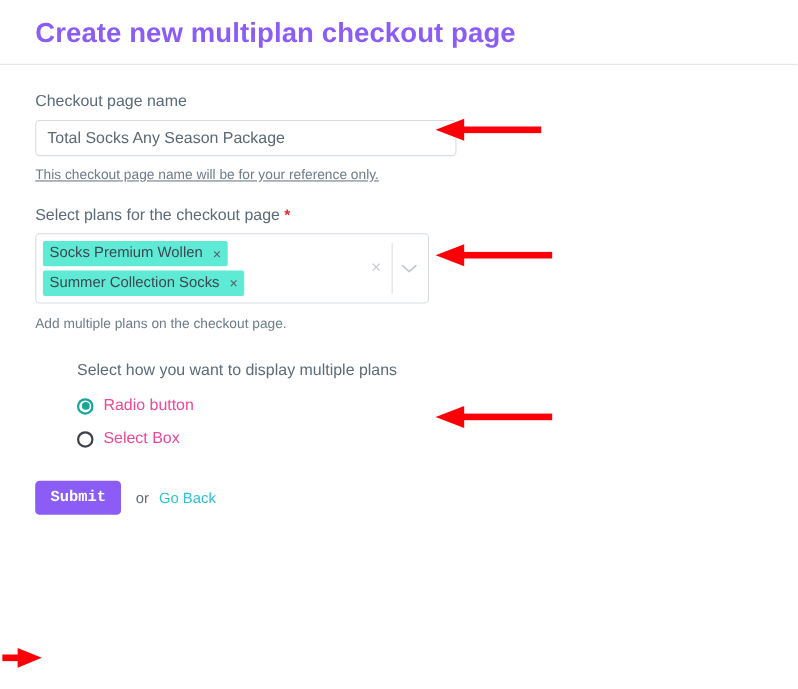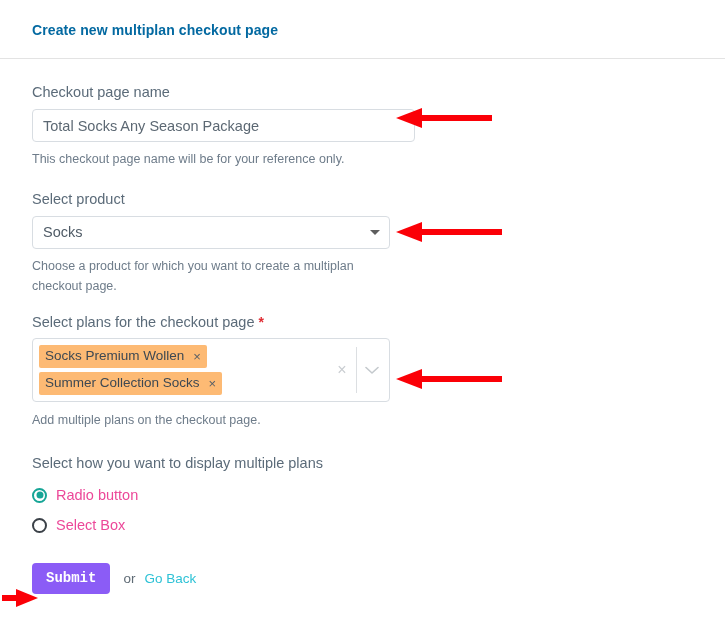--- a/index.html
+++ b/index.html
@@ -23,23 +23,23 @@
     background: #fff;
   }
 
   
   .header {
     padding: 18px 0 0 32px;
     height: 39px;
     box-sizing: border-box;
   }
   .header-title {
-    font-size: 14px;
+    font-size: 25px;
     font-weight: bold;
-    color: #0369a1;
+    color: #8b5cf6;
     letter-spacing: 0.1px;
     line-height: 24px;
   }
   .header-divider {
     width: 725px;
     height: 1px;
     background: #e3e3e3;
     margin-top: 19px;
   }
 
@@ -128,21 +128,21 @@
   }
   .multi-values {
     flex: 1 1 auto;
     padding: 6px 4px 6px 6px;
     display: flex;
     flex-direction: column;
     align-items: flex-start;
     gap: 4px;
   }
   .chip {
-    background: #fdba74;
+    background: #5eead4;
     color: #3d4852;
     font-size: 13.5px;
     line-height: 20px;
     padding: 1px 6px 2px 6px;
     border-radius: 2px;
     display: inline-flex;
     align-items: center;
     white-space: nowrap;
   }
   .chip-x {
@@ -258,31 +258,23 @@
   <div class="header">
     <div class="header-title">Create new multiplan checkout page</div>
   </div>
   <div class="header-divider"></div>
 
   <div class="form-body">
 
     <div class="field-block" style="padding-top:24px;">
       <label class="field-label">Checkout page name</label>
       <input class="text-input" type="text" style="margin-top: 8px;" value="Total Socks Any Season Package">
-      <div class="help-text" style="margin-top:7px;">This checkout page name will be for your reference only.</div>
+      <div class="help-text" style="margin-top:7px;text-decoration:underline;">This checkout page name will be for your reference only.</div>
     </div>
 
-    <div class="field-block" style="padding-top:21px;">
-      <label class="field-label">Select product</label>
-      <div class="select-wrap" style="margin-top:8px;">
-        <div class="select-box">Socks</div>
-        <span class="select-caret"></span>
-      </div>
-      <div class="help-text" style="margin-top:7px;">Choose a product for which you want to create a multiplan checkout page.</div>
-    </div>
 
     <div class="field-block" style="padding-top:17px;">
       <label class="field-label">
         <span>Select plans for the checkout page</span>
         <span class="req-star">*</span>
       </label>
       <div class="multi-wrap" style="margin-top:7px;">
         <div class="multi-values">
           <span class="chip">
             <span>Socks Premium Wollen</span>
@@ -299,21 +291,21 @@
           <span class="multi-chevron">
             <svg width="14" height="9" viewBox="0 0 14 9" aria-hidden="true">
               <path d="M1 1.5 L7 7 L13 1.5" fill="none" stroke="#c4c9cd" stroke-width="1.6" stroke-linecap="round" stroke-linejoin="round"></path>
             </svg>
           </span>
         </div>
       </div>
       <div class="help-text" style="margin-top:8px;">Add multiple plans on the checkout page.</div>
     </div>
 
-    <div class="field-block" style="padding-top:24px;">
+    <div class="field-block" style="padding-top:24px;margin-left:38px;">
       <label class="field-label">Select how you want to display multiple plans</label>
       <div style="margin-top:8px;">
         <div class="radio-row">
           <span class="radio-mark checked"></span>
           <span class="radio-label">Radio button</span>
         </div>
         <div class="radio-row">
           <span class="radio-mark"></span>
           <span class="radio-label">Select Box</span>
         </div>

